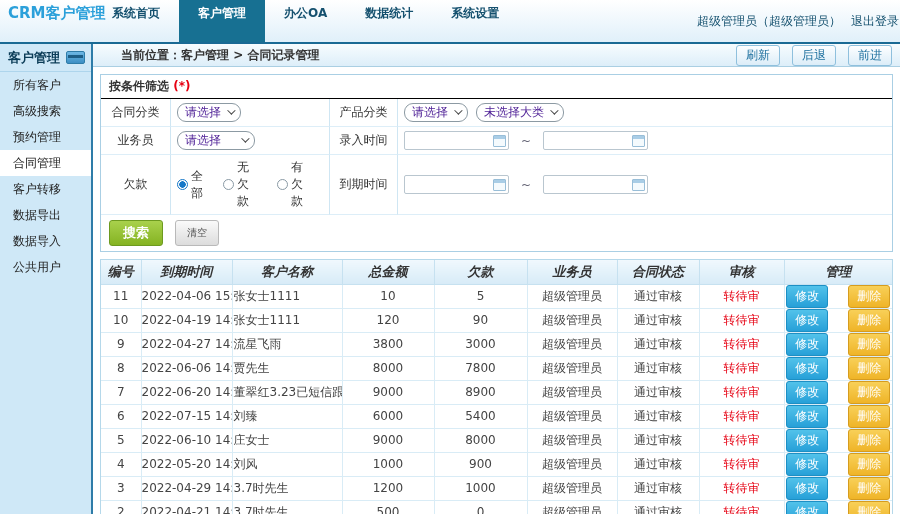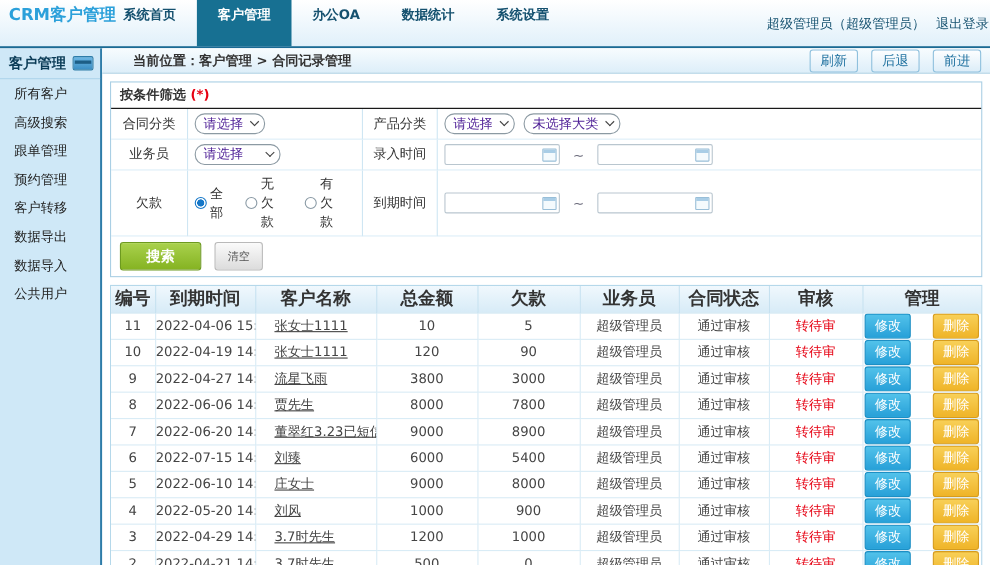--- a/index.html
+++ b/index.html
@@ -62,34 +62,34 @@
   .rdot { width:11px; height:11px; border:1px solid #8a9aa5; border-radius:50%; background:#fff; flex:none; }
   .radio.checked .rdot { border-color:#1577c8; background:radial-gradient(circle,#1577c8 0 3px,#fff 3.5px); }
 
   .dateinput { width:105px; height:19px; border:1px solid #b9c6cf; border-radius:2px; background:#fff;
     display:inline-flex; align-items:center; justify-content:flex-end; padding:0 2px; cursor:text; }
   .cal-icon { width:13px; height:12px; border:1px solid #98bed8; border-radius:1px;
     background:linear-gradient(#a9cde6 0 3px,#f4fafd 3px); }
   .tilde { color:#667; margin:0 4px; }
 
   .btn-search { background:linear-gradient(#a9d14c,#85b322); border:1px solid #6d9a1f; color:#fff;
-    font-weight:bold; border-radius:3px; padding:3px 23px; font-size:13px; cursor:pointer; }
+    font-weight:bold; border-radius:3px; padding:3px 13px; font-size:13px; cursor:pointer; }
   .btn-clear { background:linear-gradient(#fafafa,#dcdcdc); border:1px solid #b9b9b9; color:#555;
     border-radius:3px; padding:3px 11px; font-size:10px; cursor:pointer; }
 
   
   .tbl-panel { border:1px solid #b5d8ea; margin-top:7px; }
   table { width:100%; border-collapse:collapse; table-layout:fixed; }
   th { height:24px; background:linear-gradient(#f0f8fd,#d7ebf7); border:1px solid #c6e1f0;
-    border-top:none; font-size:16px; color:#333; font-weight:bold; }
+    border-top:none; font-size:13px; color:#333; font-weight:bold;font-style:italic; }
   th:first-child, td:first-child { border-left:none; }
   th:last-child, td:last-child { border-right:none; }
   td { height:23px; border:1px solid #d9ecf6; text-align:center; color:#444; background:#fff;
     overflow:hidden; white-space:nowrap; }
-  td.left { text-align:left; padding-left:17px;text-decoration:underline; }
+  td.left { text-align:left; padding-left:1px; }
   a.audit { color:#e60012; cursor:pointer; text-decoration:none; }
   .btn-edit { background:linear-gradient(#52c2ea,#27a0d8); border:1px solid #1d8fc4; color:#fff;
     border-radius:3px; padding:2px 8px; font-size:12px; cursor:pointer; margin-right:20px; }
   .btn-del { background:linear-gradient(#f8d058,#efb428); border:1px solid #d69c1e; color:#fff;
     border-radius:3px; padding:2px 8px; font-size:12px; cursor:pointer;text-align:right; }
 </style>
 </head>
 <body>
 
 <div class="topbar">
@@ -109,22 +109,22 @@
 
 <div class="shell">
   <div class="sidebar">
     <div class="sb-head">
       <span class="sb-title">客户管理</span>
       <span class="card-icon"></span>
     </div>
     <div id="sb-menu">
         <div class="sb-item">所有客户</div>
         <div class="sb-item">高级搜索</div>
-        <div class="sb-item">跟单管理</div>
         <div class="sb-item">预约管理</div>
+        <div class="sb-item active">合同管理</div>
         <div class="sb-item">客户转移</div>
         <div class="sb-item">数据导出</div>
         <div class="sb-item">数据导入</div>
         <div class="sb-item">公共用户</div>
       </div>
   </div>
 
   <div class="main">
     <div class="toolbar">
       <span class="crumb">当前位置：客户管理 &gt; 合同记录管理</span>

